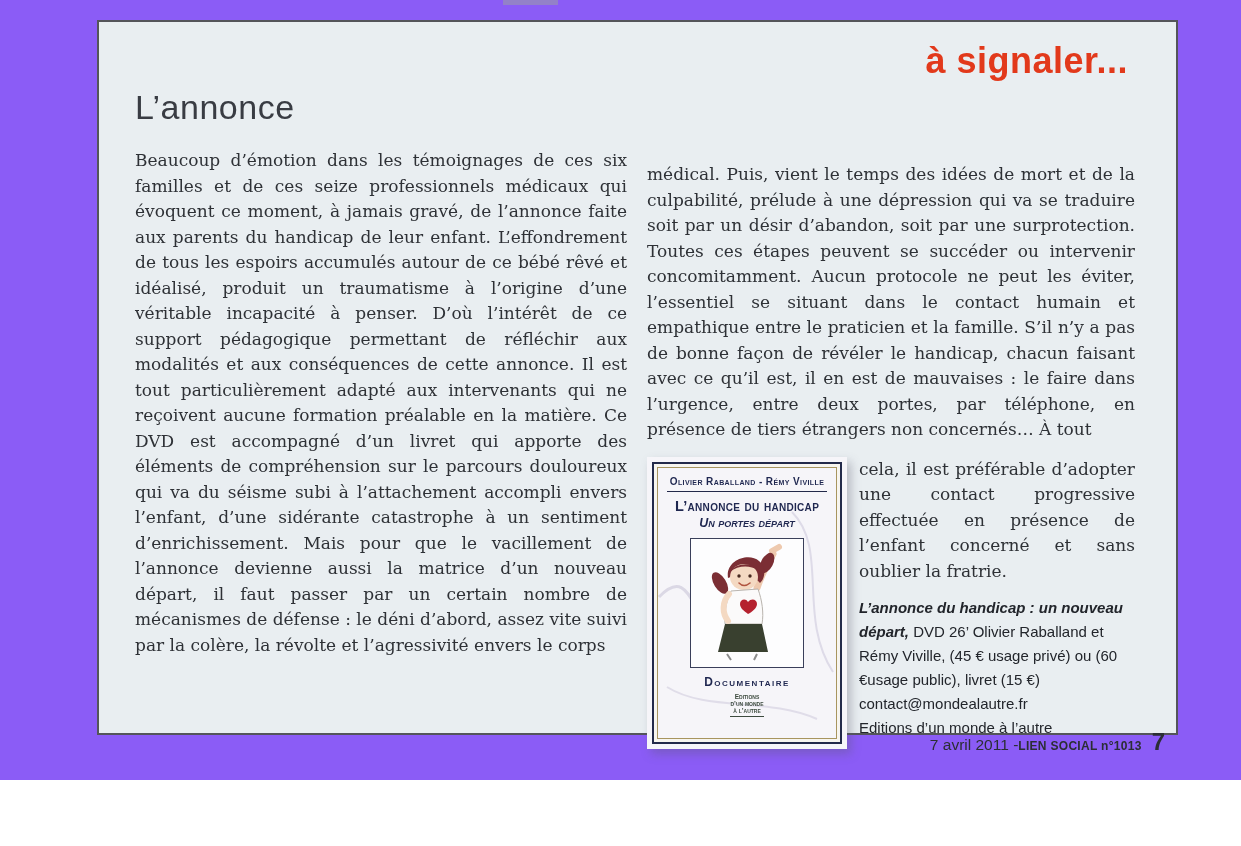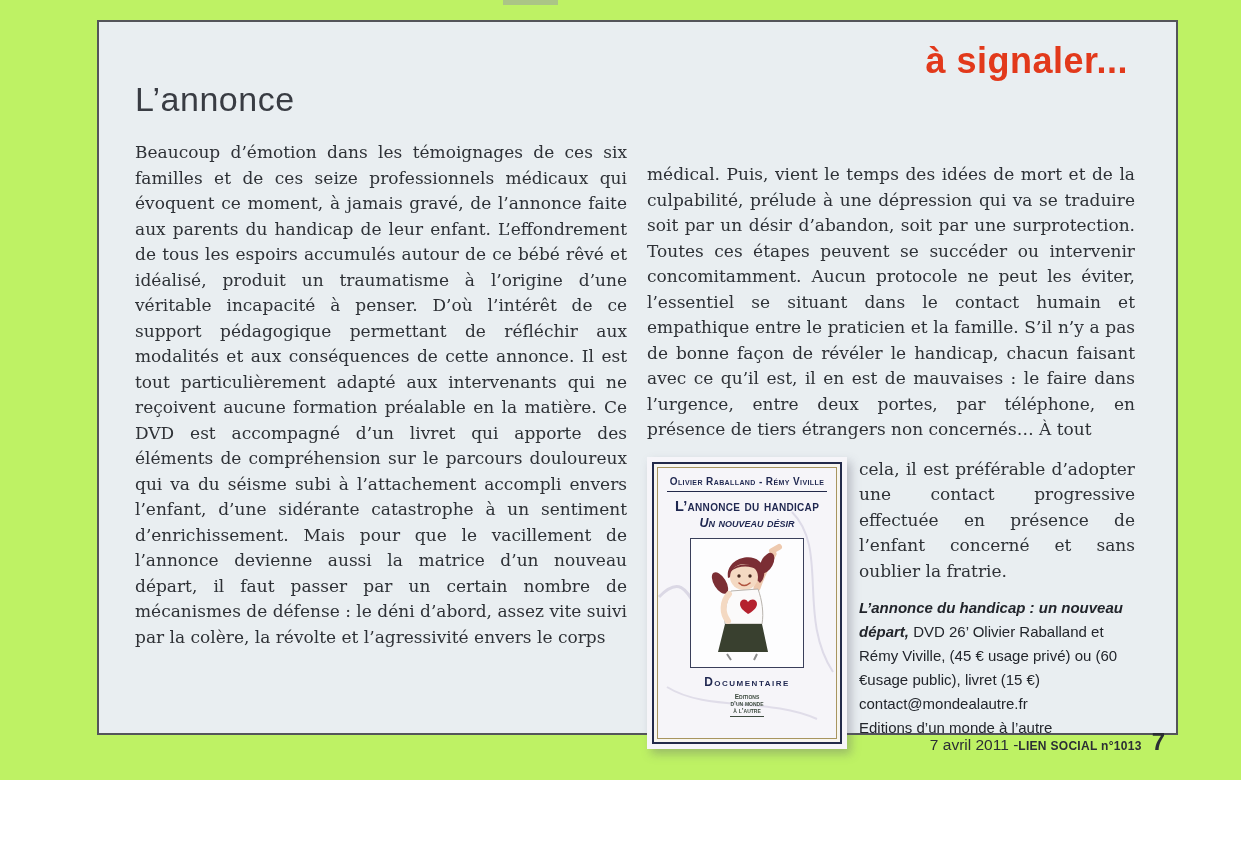--- a/index.html
+++ b/index.html
@@ -1,38 +1,38 @@
 <!DOCTYPE html>
 <html lang="fr"><head>
 <meta charset="utf-8">
 <style>
   html,body{margin:0;padding:0;background:#ffffff;}
   .sheet{
-    position:relative;width:1241px;height:780px;background:#bef264;overflow:hidden;
+    position:relative;width:1241px;height:780px;background:#8b5cf6;overflow:hidden;
     font-family:"Liberation Sans",sans-serif;
   }
   
   .panel{
     position:absolute;left:97px;top:20px;width:1077px;height:711px;
     background:#e9eef1;border:2px solid #54555a;
   }
   .signaler{
     position:absolute;top:18px;right:48px;
     font-size:36px;font-weight:600;letter-spacing:.5px;color:#e2391b;
   }
   .title{
     margin:0 0 18px 0;font-weight:500;color:#393c43;
     font-size:34px;line-height:46px;letter-spacing:.5px;
   }
   .title span{display:block;}
   .body{
     margin:0;font-family:"DejaVu Serif","Liberation Serif",serif;
     font-size:17px;line-height:25.5px;color:#2e3136;text-align:justify;
   }
-  .col-left{position:absolute;left:36px;top:54px;width:492px;}
+  .col-left{position:absolute;left:36px;top:62px;width:492px;}
   .col-right{position:absolute;left:548px;top:100px;width:488px;margin-top:40px;}
   .wrap-row{display:flex;margin-top:14px;}
   .wrap-right{margin-left:12px;width:276px;}
   
   .cover-wrap{
     width:200px;flex:0 0 200px;background:#f6f5f9;padding:5px;box-sizing:border-box;
     box-shadow:4px 5px 9px rgba(90,90,110,.35);position:relative;height:292px;
   }
   .cover-sketch{position:absolute;inset:0;width:100%;height:100%;}
   .cover-frame{
@@ -114,21 +114,21 @@
         <div class="cover-wrap">
           <svg class="cover-sketch" viewBox="0 0 200 292" preserveAspectRatio="none" aria-hidden="true">
             <path d="M12 140 C55 95 40 210 118 178" stroke="#dbd8e5" fill="none" stroke-width="3"></path>
             <path d="M145 55 C182 92 150 160 186 215" stroke="#deDBe8" fill="none" stroke-width="2"></path>
             <path d="M20 230 C60 255 120 240 170 262" stroke="#e0dde9" fill="none" stroke-width="2"></path>
           </svg>
           <div class="cover-frame">
             <div class="cover-authors">Olivier Raballand - Rémy Viville</div>
             <div class="cover-rule"></div>
             <div class="cover-title">L’annonce du handicap</div>
-            <div class="cover-subtitle">Un nouveau désir</div>
+            <div class="cover-subtitle">Un portes départ</div>
             <div class="cover-illustration">
               <svg viewBox="0 0 100 122" width="104" height="122" aria-hidden="true">
                 <path d="M60 46 C64 34 70 22 76 12" stroke="#eec9ae" stroke-width="7" fill="none" stroke-linecap="round"></path>
                 <path d="M75 9 l7 -4" stroke="#eec9ae" stroke-width="6" stroke-linecap="round"></path>
                 <ellipse cx="70" cy="21" rx="6" ry="11" fill="#7b2e34" transform="rotate(28 70 21)"></ellipse>
                 <ellipse cx="23" cy="41" rx="6" ry="12" fill="#7b2e34" transform="rotate(-32 23 41)"></ellipse>
                 <path d="M31 36 C28 18 52 10 62 19 C70 25 68 37 63 41 C55 32 39 33 31 36 Z" fill="#7b2e34"></path>
                 <ellipse cx="47" cy="35" rx="14" ry="13" fill="#f4d9c2"></ellipse>
                 <path d="M33 30 C37 21 57 19 61 28 C53 23 41 23 33 30 Z" fill="#7b2e34"></path>
                 <circle cx="42" cy="34" r="1.7" fill="#46291f"></circle>

